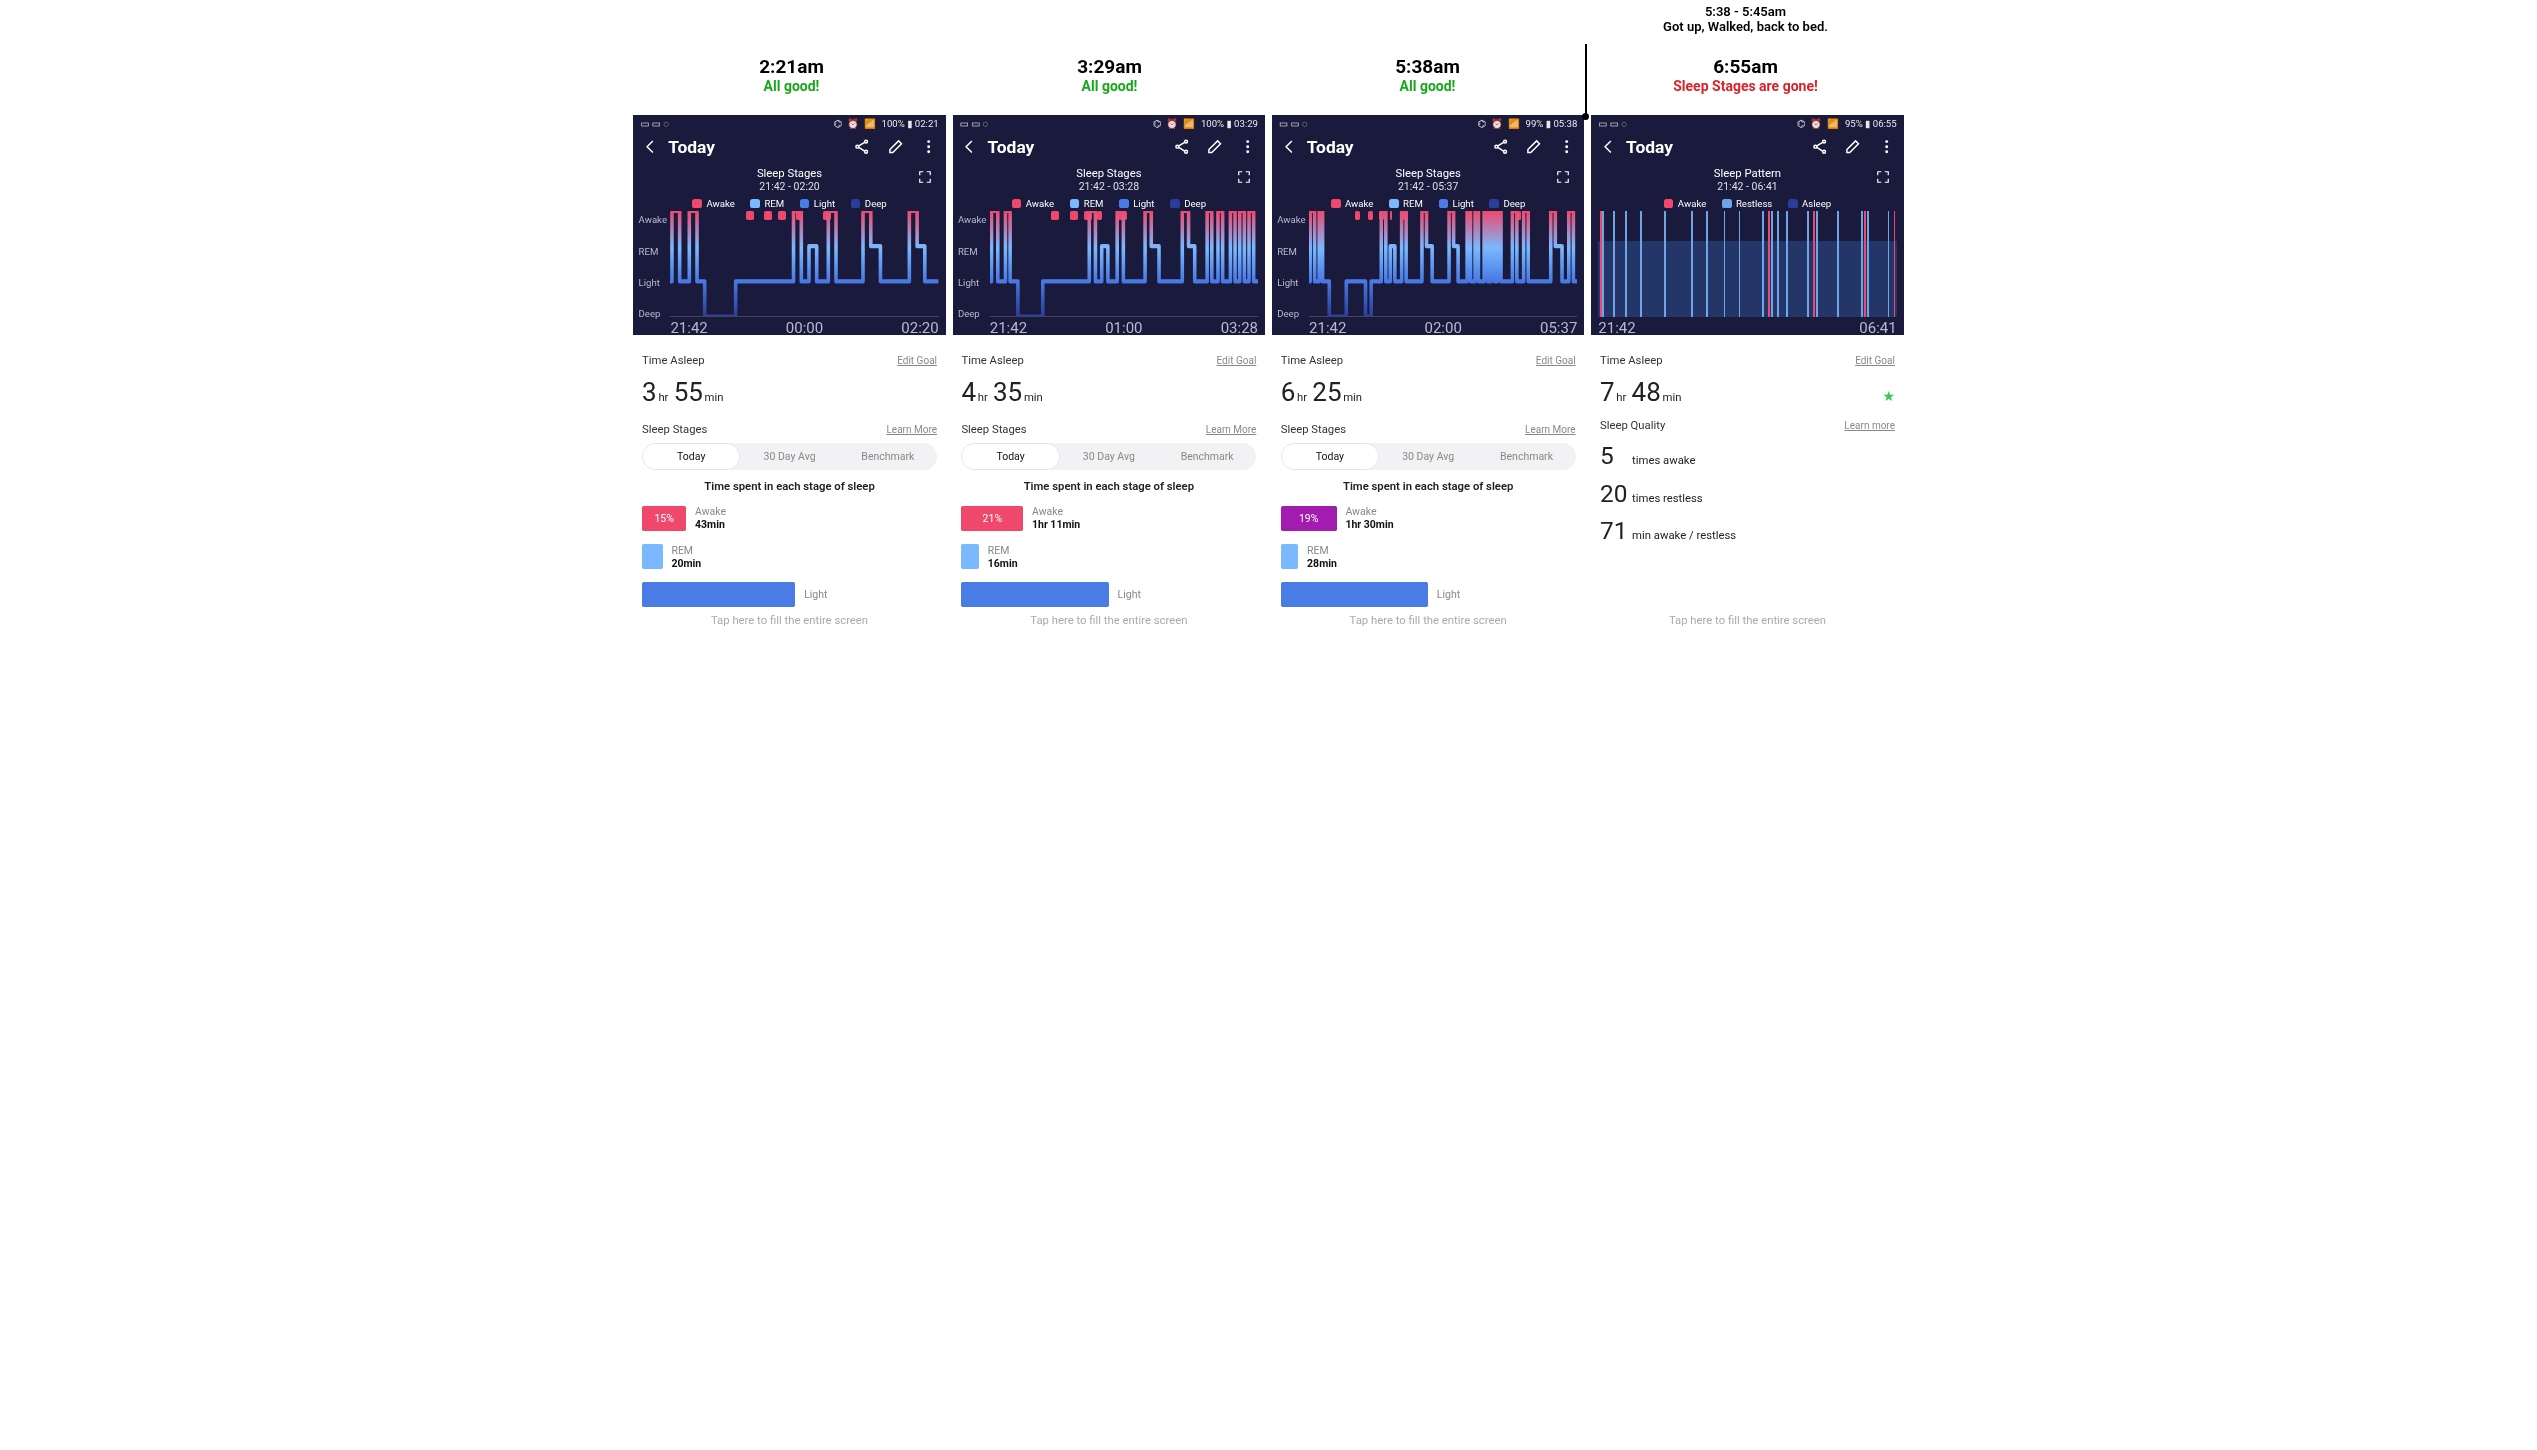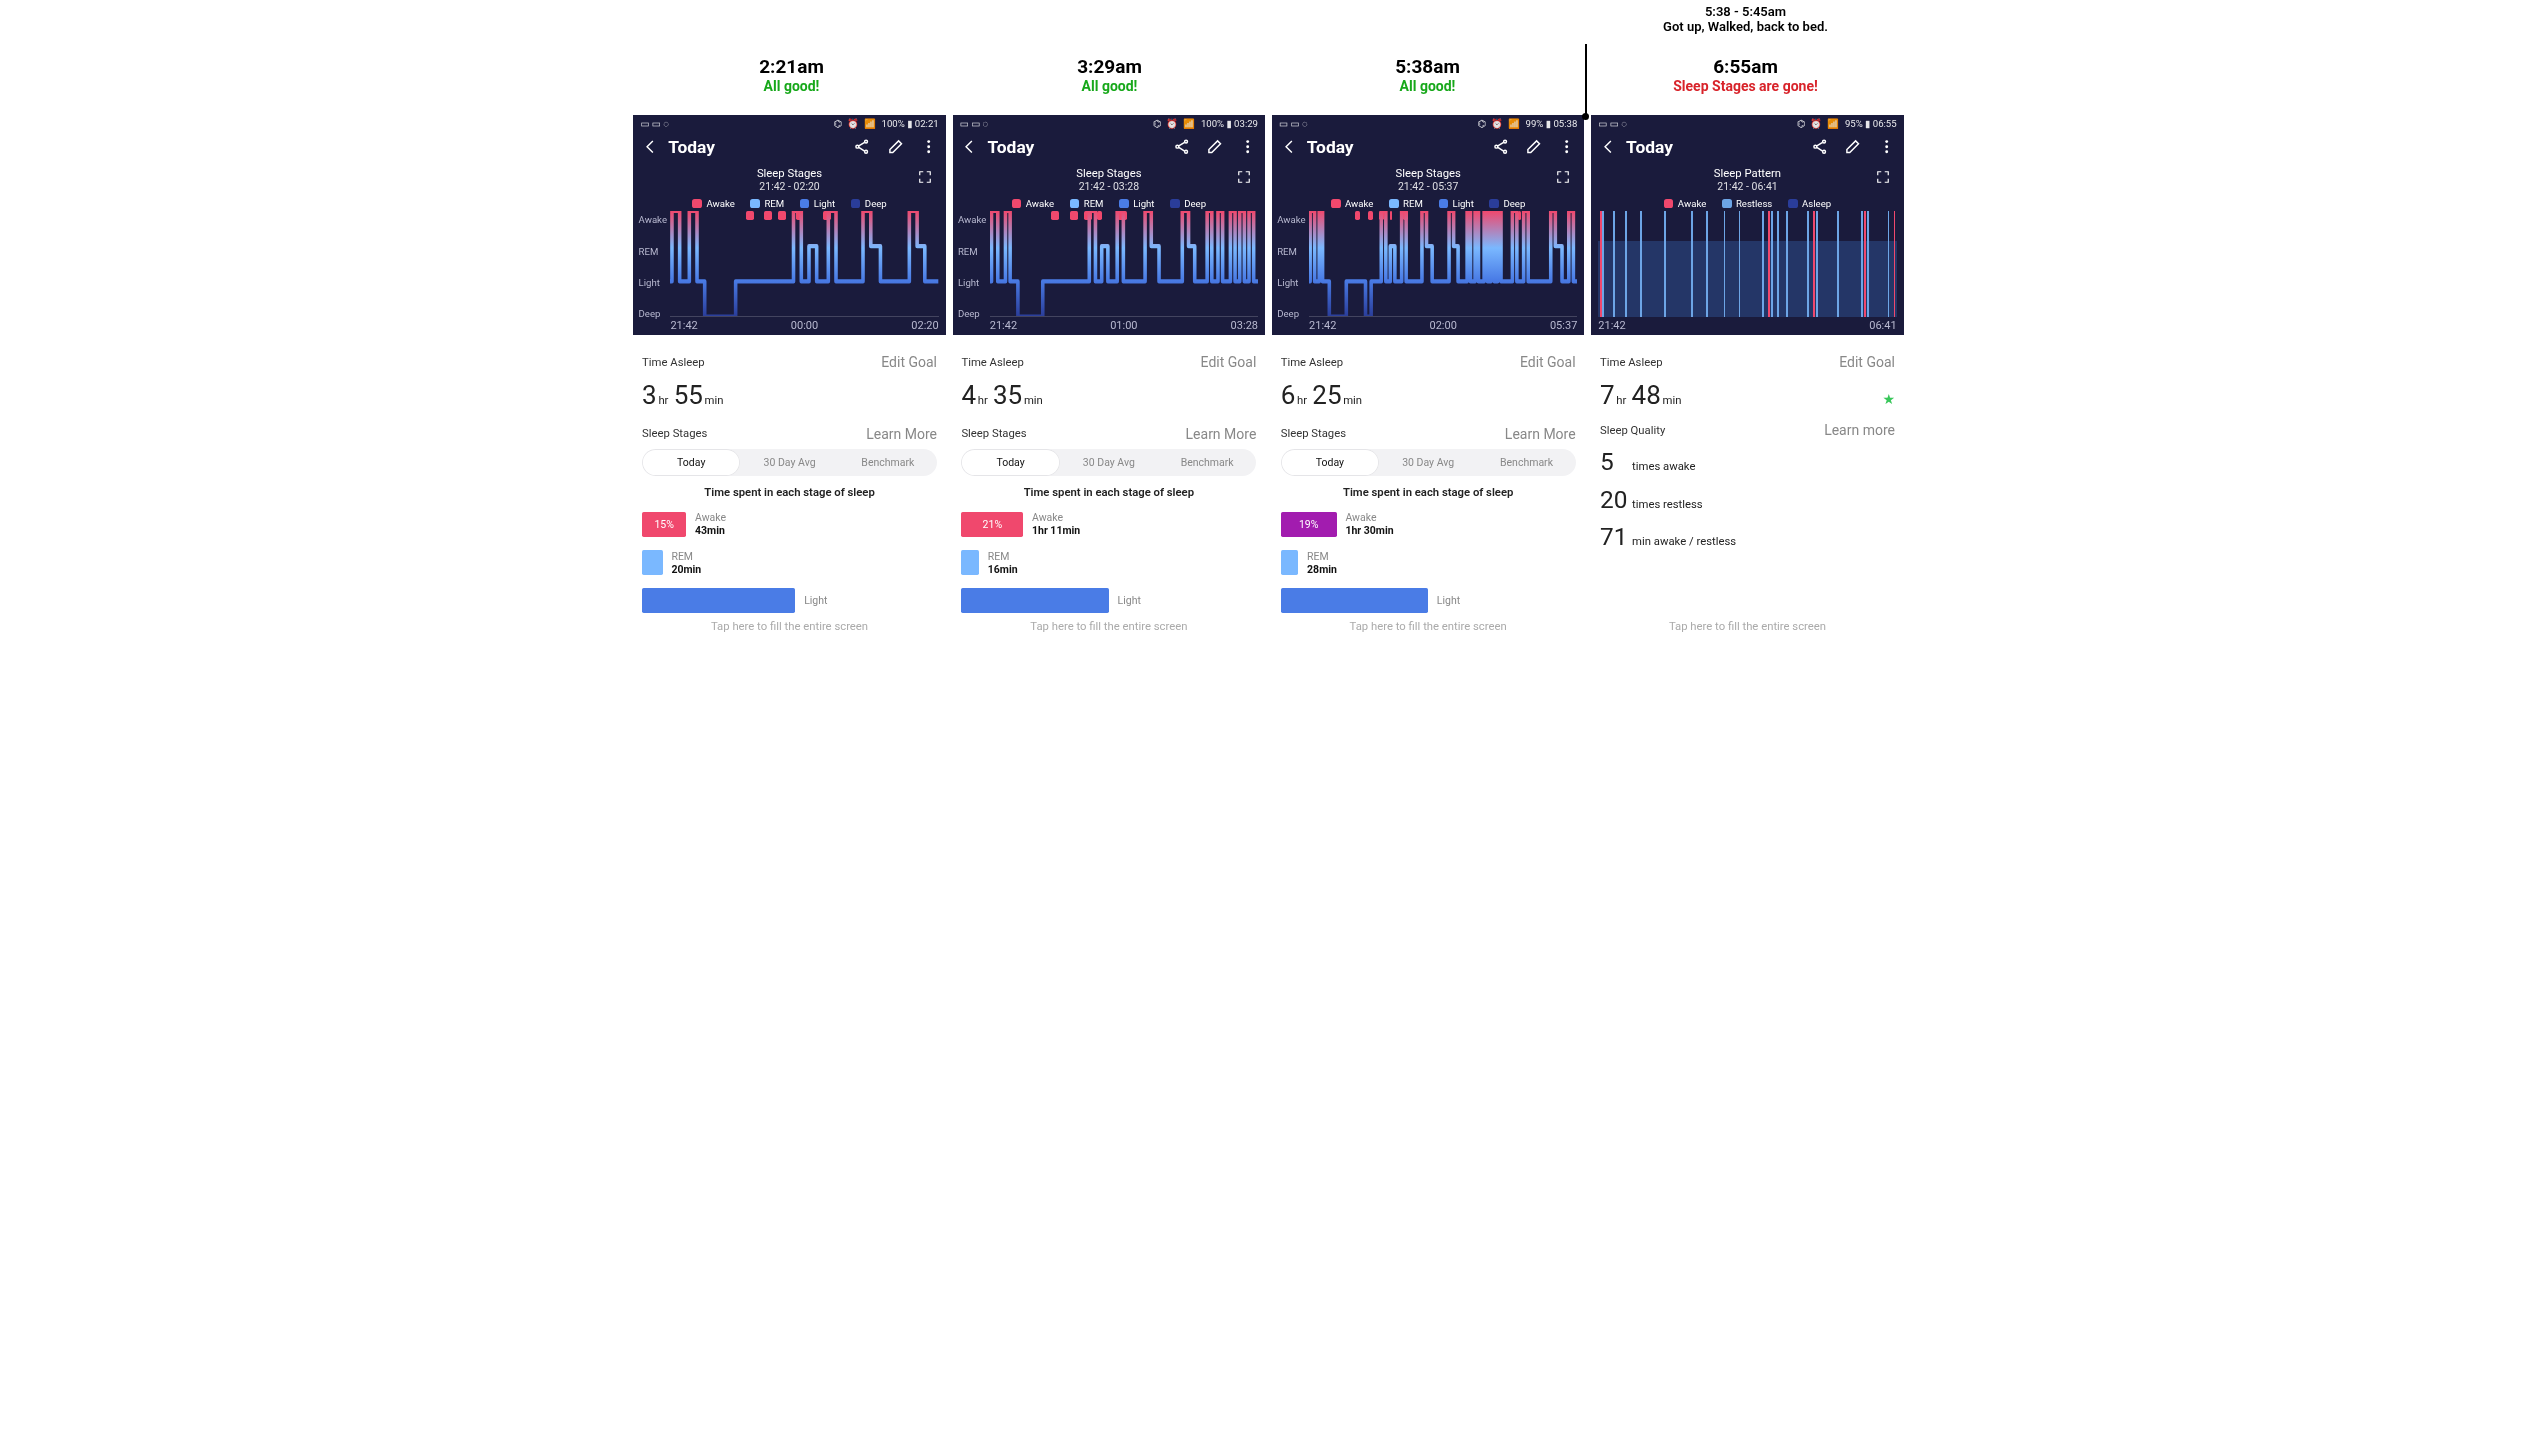--- a/index.html
+++ b/index.html
@@ -26,30 +26,30 @@
   .svg-white path, .svg-white polyline, .svg-white circle, .svg-white line { stroke:#fff; stroke-width:2; fill:none; }
   .chart-head { text-align:center; font-size:11.3px; padding:1.7px 0; position:relative; }
   .chart-head .sub { font-size:10.5px; opacity:.85; }
   .expand-icon { position:absolute; right:12.2px; top:3.5px; }
   .legend { display:flex; gap:15.7px; justify-content:center; font-size:9.6px; padding:3.5px 0 1.7px; }
   .legend .itm { display:flex; align-items:center; gap:4.4px; }
   .sw { width:9.6px; height:9.6px; border-radius:2.6px; }
   .chart-area { position:relative; height:124px; padding:0 7px 1.7px 37px; }
   .ylabels { position:absolute; left:5.2px; top:3.5px; bottom:15.7px; display:flex; flex-direction:column; justify-content:space-between; font-size:9.6px; color:#b8b9d0; }
   .plot { position:relative; width:100%; height:calc(100% - 15.7px); border-bottom:0.9px solid rgba(255,255,255,.18); }
-  .xaxis { display:flex; justify-content:space-between; font-size:11px; color:#b8b9d0; padding-top:1.7px; }
+  .xaxis { display:flex; justify-content:space-between; font-size:15px; color:#b8b9d0; padding-top:1.7px; }
   .step-path { stroke-width:4; fill:none; }
   .dash { position:absolute; height:9.6px; border-radius:1.7px; top:0; }
   .bar-v { position:absolute; bottom:0; top:0; }
   .bar-v .fill { position:absolute; bottom:0; width:100%; }
 
   .white-body { flex:1; background:#fff; color:#222; padding:8.7px 8.7px 0; position:relative; display:flex; flex-direction:column; }
   .row-head { display:flex; justify-content:space-between; align-items:center; margin-top:10.5px; }
   .label-sm { font-size:11.3px; color:#333; }
-  .label-r { font-size:14px; color:#888; }
+  .label-r { font-size:10px; color:#888;text-decoration:underline; }
   .time-big { font-size:26px; font-weight:400; margin-top:10px; }
   .time-big .u { font-size:11.3px; margin-left:1.7px; margin-right:5.2px; }
   .seg { display:flex; background:#f2f2f4; border-radius:17.4px; margin-top:7px; overflow:hidden; }
   .seg .s { flex:1; text-align:center; padding:7px 0; font-size:10.5px; color:#888; }
   .seg .s.active { background:#fff; color:#111; border-radius:17.4px; box-shadow:0 0 0 0.9px #e5e5e8 inset; }
   .centered { text-align:center; font-size:11.3px; font-weight:600; margin-top:10.5px; }
   .stage-row { display:flex; align-items:center; gap:8.7px; margin-top:12.2px; }
   .stage-bar { height:25px; display:flex; align-items:center; justify-content:center; color:#fff; font-size:10.5px; border-radius:1.7px; }
   .stage-text { display:flex; flex-direction:column; font-size:10.5px; }
   .stage-text .t { color:#888; }

